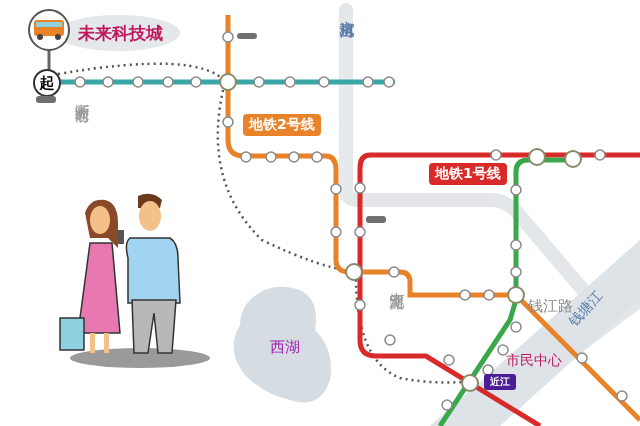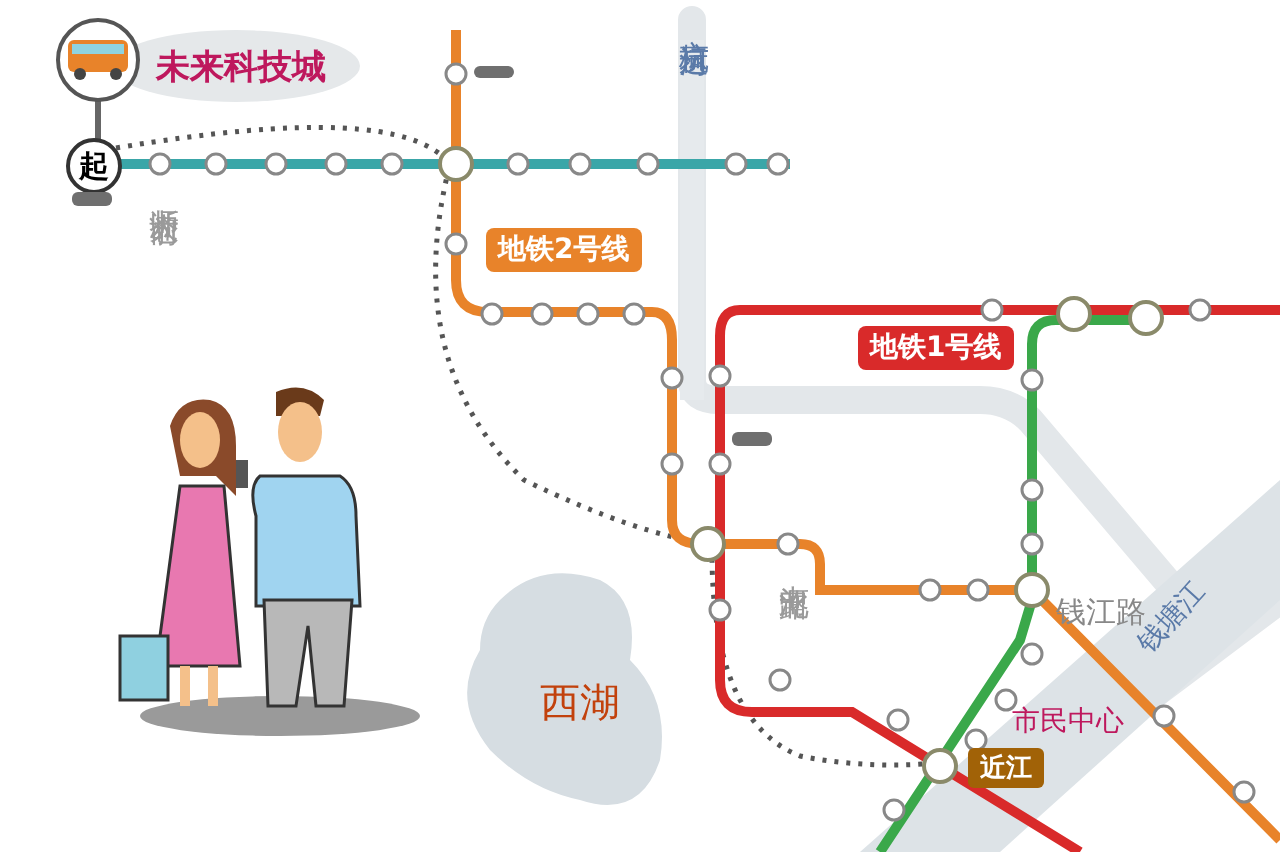--- a/index.html
+++ b/index.html
@@ -99,23 +99,23 @@
 <div class="vbox" style="left:36px;top:96px;">良睦路</div>
 <div class="vtext" style="left:72px;top:92px;">浙师大仓前</div>
 <div class="vbox" style="left:237px;top:33px;">三坝</div>
 <div class="vtext" style="left:337px;top:8px;color:#5a7aa8;">京杭运河</div>
 <div class="linebox" style="left:243px;top:114px;background:#e8832a;">地铁2号线</div>
 <div class="linebox" style="left:389px;top:163px;background:#d92a2a;margin-left:40px;">地铁1号线</div>
 <div class="vbox" style="left:366px;top:216px;">凤起路</div>
 <div class="vtext" style="left:387px;top:280px;">中河北路</div>
 <div class="lbl" style="left:528px;top:285px;font-size:15px;color:#888;margin-top:12px;">钱江路</div>
 <div class="lbl" style="left:565px;top:300px;font-size:14px;color:#5a7aa8;transform:rotate(-48deg);">钱塘江</div>
-<div class="lbl" style="left:270px;top:338px;font-size:20px;color:#c2410c;">西湖</div>
+<div class="lbl" style="left:270px;top:338px;font-size:15px;color:#a21caf;">西湖</div>
 <div class="lbl" style="left:506px;top:352px;font-size:14px;color:#be185d;">市民中心</div>
-<div class="lbl" style="left:484px;top:374px;font-size:13px;font-weight:bold;color:#fff;background:#a16207;padding:1px 6px;border-radius:3px;">近江</div>
+<div class="lbl" style="left:484px;top:374px;font-size:10px;font-weight:bold;color:#fff;background:#4c1d95;padding:1px 6px;border-radius:3px;">近江</div>
 
 <svg style="position:absolute;left:50px;top:188px;" width="160" height="180" viewBox="0 0 160 180">
   <ellipse cx="90" cy="170" rx="70" ry="10" fill="#9a9a9a"></ellipse>
 
   <path d="M35 25 Q40 10 55 12 Q68 15 68 35 L68 60 L58 50 L40 50 Z" fill="#8a4a2a"></path>
   <ellipse cx="50" cy="32" rx="10" ry="14" fill="#f4c08a"></ellipse>
   <path d="M40 55 L62 55 L70 145 L28 145 Z" fill="#e878b0" stroke="#333" stroke-width="1.5"></path>
   <rect x="40" y="145" width="5" height="20" fill="#f4c08a"></rect>
     <rect x="54" y="145" width="5" height="20" fill="#f4c08a"></rect>
   <rect x="10" y="130" width="24" height="32" fill="#8fd0e0" stroke="#333" stroke-width="1.5"></rect>

